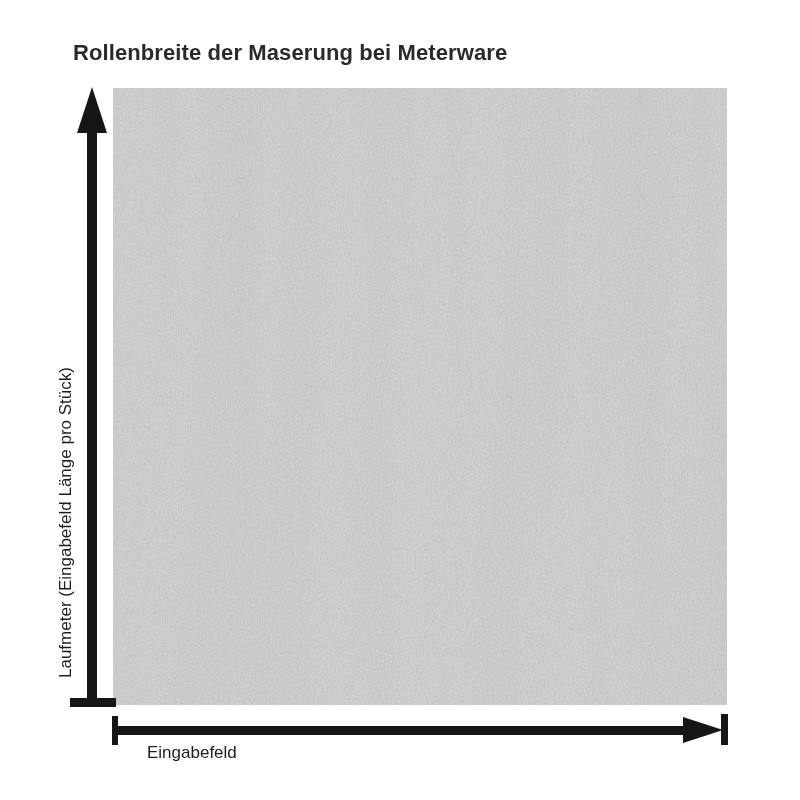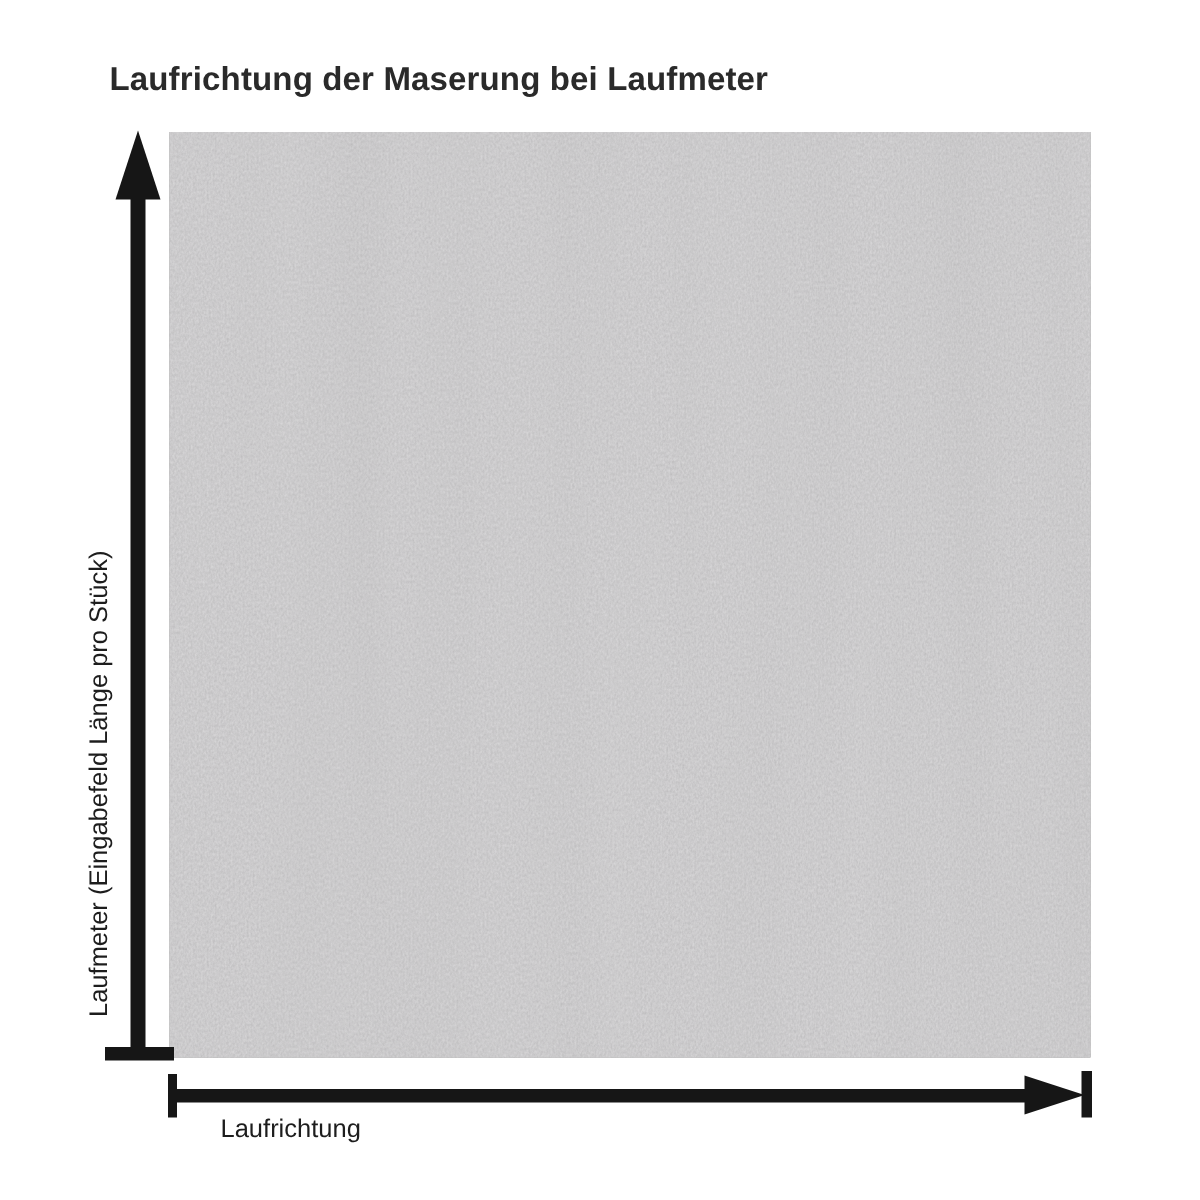--- a/index.html
+++ b/index.html
@@ -118,21 +118,21 @@
     top: 743px;
     font-size: 17px;
     font-weight: 500;
     color: var(--label-text, #1d1d1d);
     white-space: nowrap;
   }
 </style>
 </head>
 <body>
 
-<div class="title">Laufrichtung der Maserung bei Laufmeter</div>
+<div class="title">Rollenbreite der Maserung bei Meterware</div>
 
 <div class="fabric">
   <svg viewBox="0 0 614 617" preserveAspectRatio="none" aria-hidden="true">
     <defs>
       <filter id="grain" x="0" y="0" width="100%" height="100%">
         <feTurbulence type="fractalNoise" baseFrequency="0.75 0.5" numOctaves="3" seed="11" stitchTiles="stitch"></feTurbulence>
         <feColorMatrix type="saturate" values="0"></feColorMatrix>
         <feComponentTransfer>
           <feFuncA type="linear" slope="0" intercept="1"></feFuncA>
           <feFuncR type="linear" slope="0.25" intercept="0.485"></feFuncR>
@@ -163,13 +163,13 @@
   <div class="v-arrow-cap"></div>
 </div>
 <div class="v-label">Laufmeter (Eingabefeld Länge pro Stück)</div>
 
 <div>
   <div class="h-tick-left"></div>
   <div class="h-arrow-shaft"></div>
   <div class="h-arrow-head"></div>
   <div class="h-tick-right"></div>
 </div>
-<div class="h-label">Laufrichtung</div>
+<div class="h-label">Eingabefeld</div>
 
 </body></html>

